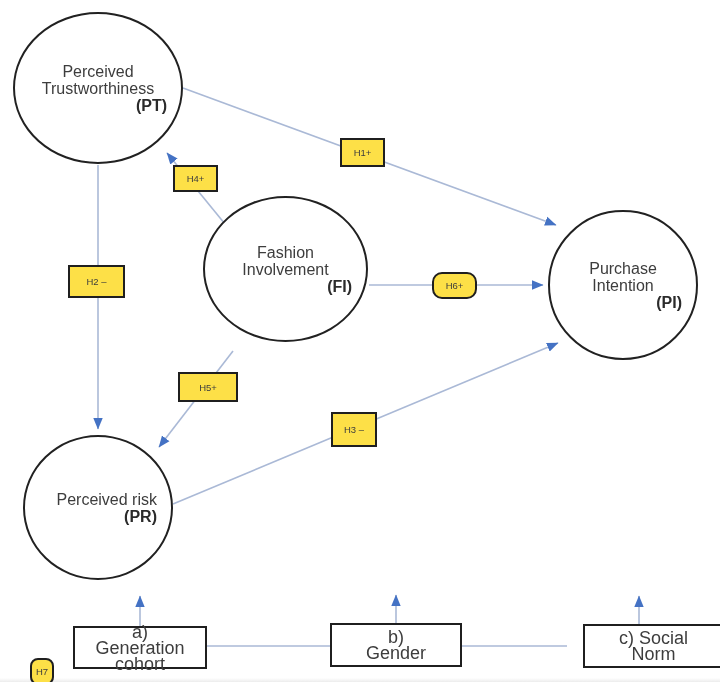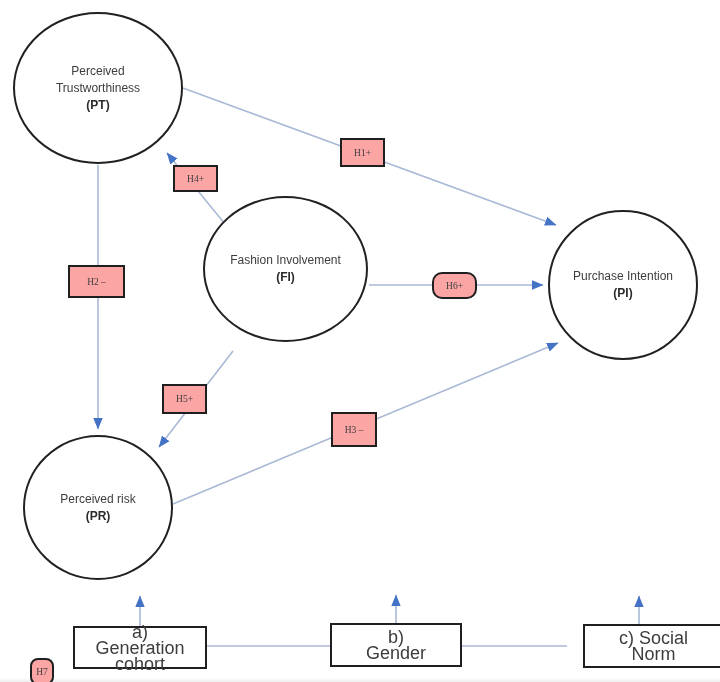--- a/index.html
+++ b/index.html
@@ -10,38 +10,37 @@
     font-family:"Liberation Sans", sans-serif;
     color:#3d3d3d;
     overflow:hidden;
   }
   #edges{position:absolute;left:0;top:0;width:720px;height:682px;z-index:0;}
   .node{
     position:absolute;
     border:2.5px solid #212121;
     border-radius:50%;
     background:#ffffff;
-    display:flex;flex-direction:column;align-items:center;justify-content:center;
+    display:flex;flex-direction:column;align-items:flex-end;justify-content:center;
     text-align:center;
-    font-size:12px;line-height:17px;
+    font-size:16px;line-height:17px;
     z-index:1;
     box-sizing:border-box;
     padding:0 14px;
   }
   .node .abbr{font-weight:bold;color:#2b2b2b;}
   .hyp{
     position:absolute;
     border:2px solid #1f1f1f;
-    background:#fca5a5;
+    background:#fde047;
     display:flex;align-items:center;justify-content:center;
     font-size:9.5px;
     color:#3d3d3d;
     z-index:2;
     box-sizing:border-box;
-    font-family:Liberation Serif, serif;
   }
   .mod{
     position:absolute;
     border:2.5px solid #1f1f1f;
     background:#ffffff;
     display:flex;align-items:center;justify-content:center;
     text-align:center;
     font-size:18px;line-height:16px;
     color:#3d3d3d;
     z-index:3;
@@ -50,21 +49,21 @@
   }
   
   #node-pt{left:13px;top:12px;width:170px;height:152px;}
   #node-fi{left:203px;top:196px;width:165px;height:146px;}
   #node-pi{left:548px;top:210px;width:150px;height:150px;}
   #node-pr{left:23px;top:435px;width:150px;height:145px;}
   
   #hyp-h1{left:340px;top:138px;width:45px;height:29px;}
   #hyp-h2{left:68px;top:265px;width:57px;height:33px;}
   #hyp-h4{left:173px;top:165px;width:45px;height:27px;}
-  #hyp-h5{left:162px;top:372px;width:45px;height:30px;margin-top:12px;}
+  #hyp-h5{left:178px;top:372px;width:60px;height:30px;}
   #hyp-h6{left:432px;top:272px;width:45px;height:27px;border-radius:10px;}
   #hyp-h3{left:331px;top:412px;width:46px;height:35px;}
   #hyp-h7{left:30px;top:658px;width:24px;height:27px;z-index:2;border-radius:8px;}
   
   #mod-a{left:73px;top:626px;width:134px;height:43px;}
   #mod-b{left:330px;top:623px;width:132px;height:44px;}
   #mod-c{left:567px;top:624px;width:141px;height:44px;margin-left:16px;}
   .bottom-shadow{
     position:absolute;left:0;bottom:0;width:720px;height:4px;
     background:linear-gradient(to bottom,#ffffff,#ececec);

